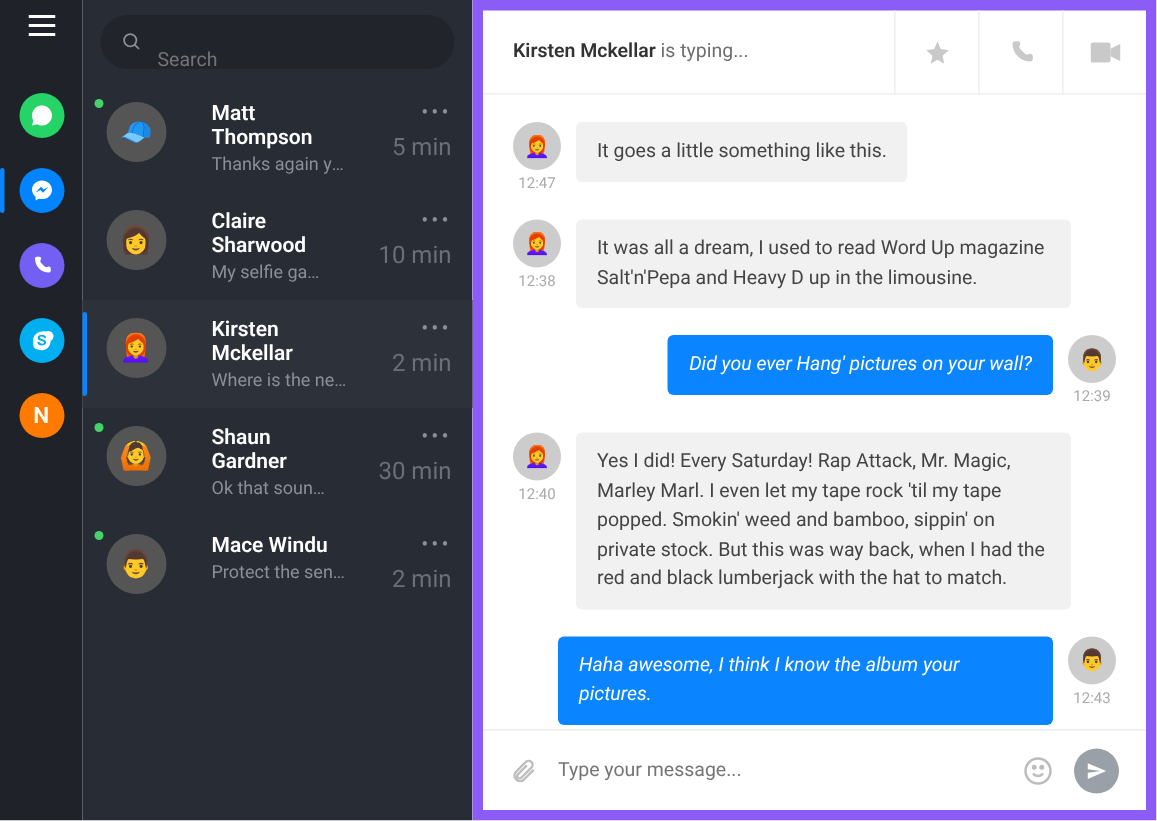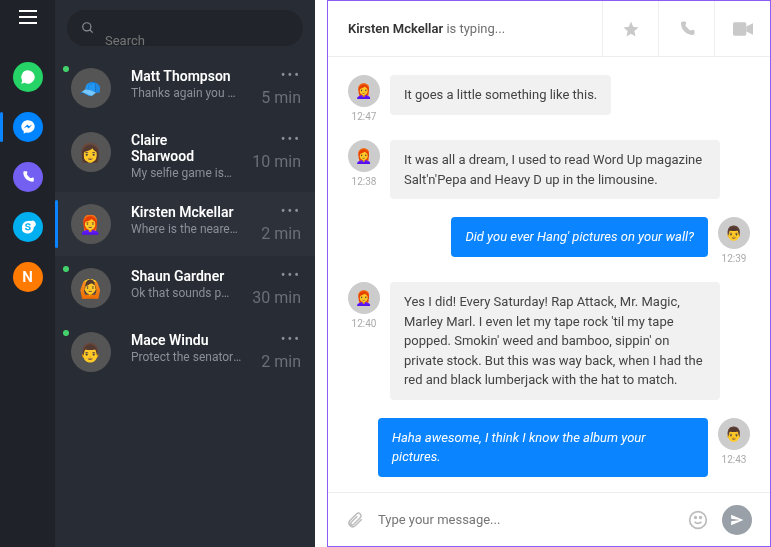--- a/index.html
+++ b/index.html
@@ -11,38 +11,38 @@
 .rail-icon.active::before { content:""; position:absolute; left:-13px; top:0; bottom:0; width:3px; background:#0a84ff; border-radius:2px; }
 .ic-whatsapp { background: #25d366; }
 .ic-messenger { background: #0084ff; }
 .ic-viber { background: #7360f2; }
 .ic-skype { background: #00aff0; }
 .ic-n { background: #ff7a00; color:#fff; font-weight:600; font-size:15px; }
 .list { width: 260px; background: #282c34; display: flex; flex-direction: column; }
 .search-wrap { padding: 10px 12px; }
 .search { background: #21252b; border-radius: 20px; height: 36px; display: flex; align-items: center; padding: 0 14px; gap: 10px; }
 .search input { background: transparent; border: none; outline: none; color: #aaa; font-size: 13px; flex: 1; margin-top: 24px; }
-.chat-item { display: flex; align-items: flex-start; padding: 12px 14px 12px 16px; gap: 20px; position: relative; cursor: pointer; }
+.chat-item { display: flex; align-items: flex-start; padding: 12px 14px 12px 16px; gap: 30px; position: relative; cursor: pointer; }
 .chat-item.active { background: #2c313a; }
 .chat-item.active::before { content:""; position:absolute; left:0; top:8px; bottom:8px; width:3px; background:#0a84ff; border-radius:2px; }
 .avatar { width: 40px; height: 40px; border-radius: 50%; background: #555; flex-shrink: 0; display:flex; align-items:center; justify-content:center; color:#ddd; font-size:18px; position: relative; overflow:hidden; }
 .avatar::after { content:"👤"; }
 .avatar.a1::after { content:"🧢"; }
 .avatar.a2::after { content:"👩"; }
 .avatar.a3::after { content:"👩‍🦰"; }
 .avatar.a4::after { content:"🙆"; }
 .avatar.a5::after { content:"👨"; }
 .online-dot { width: 6px; height: 6px; background: #44d36a; border-radius: 50%; position: absolute; top: 10px; left: 8px; }
 .chat-body { flex: 1; min-width: 0; }
 .chat-name { color: #fff; font-size: 14px; font-weight: 600; margin-bottom: 2px; }
 .chat-preview { color: #8a8f98; font-size: 12px; white-space: nowrap; overflow: hidden; text-overflow: ellipsis; max-width: 150px; }
 .chat-meta { display: flex; flex-direction: column; align-items: flex-end; gap: 6px; }
 .more-dots { color: #8a8f98; letter-spacing: 2px; font-size: 14px; line-height: 1; cursor: pointer; }
 .chat-time { color: #6a6f78; font-size: 16px; }
-.main { flex: 1; display: flex; flex-direction: column; background: #fff; border: 1px solid #8b5cf6; margin-left: 12px; }
+.main { flex: 1; display: flex; flex-direction: column; background: #fff; border: 7px solid #8b5cf6; }
 .header { display: flex; align-items: center; height: 56px; border-bottom: 1px solid #eee; }
 .header-title { flex: 1; padding: 0 20px; font-size: 13px; color: #6f6f6f; }
 .header-title strong { color: #333; font-weight: 600; }
 .header-actions { display: flex; }
 .hicon { width: 56px; height: 56px; display: flex; align-items: center; justify-content: center; border-left: 1px solid #eee; color: #bcbcbc; cursor: pointer; }
 .messages { flex: 1; overflow-y: auto; padding: 18px 20px; }
 .mrow { display: flex; align-items: flex-start; gap: 10px; margin-bottom: 18px; }
 .mrow.right { flex-direction: row-reverse; }
 .mavatar { width: 32px; height: 32px; border-radius: 50%; background: #ccc; display:flex; align-items:center; justify-content:center; font-size:14px; flex-shrink:0; overflow:hidden; }
 .mavatar.her::after { content:"👩‍🦰"; }

